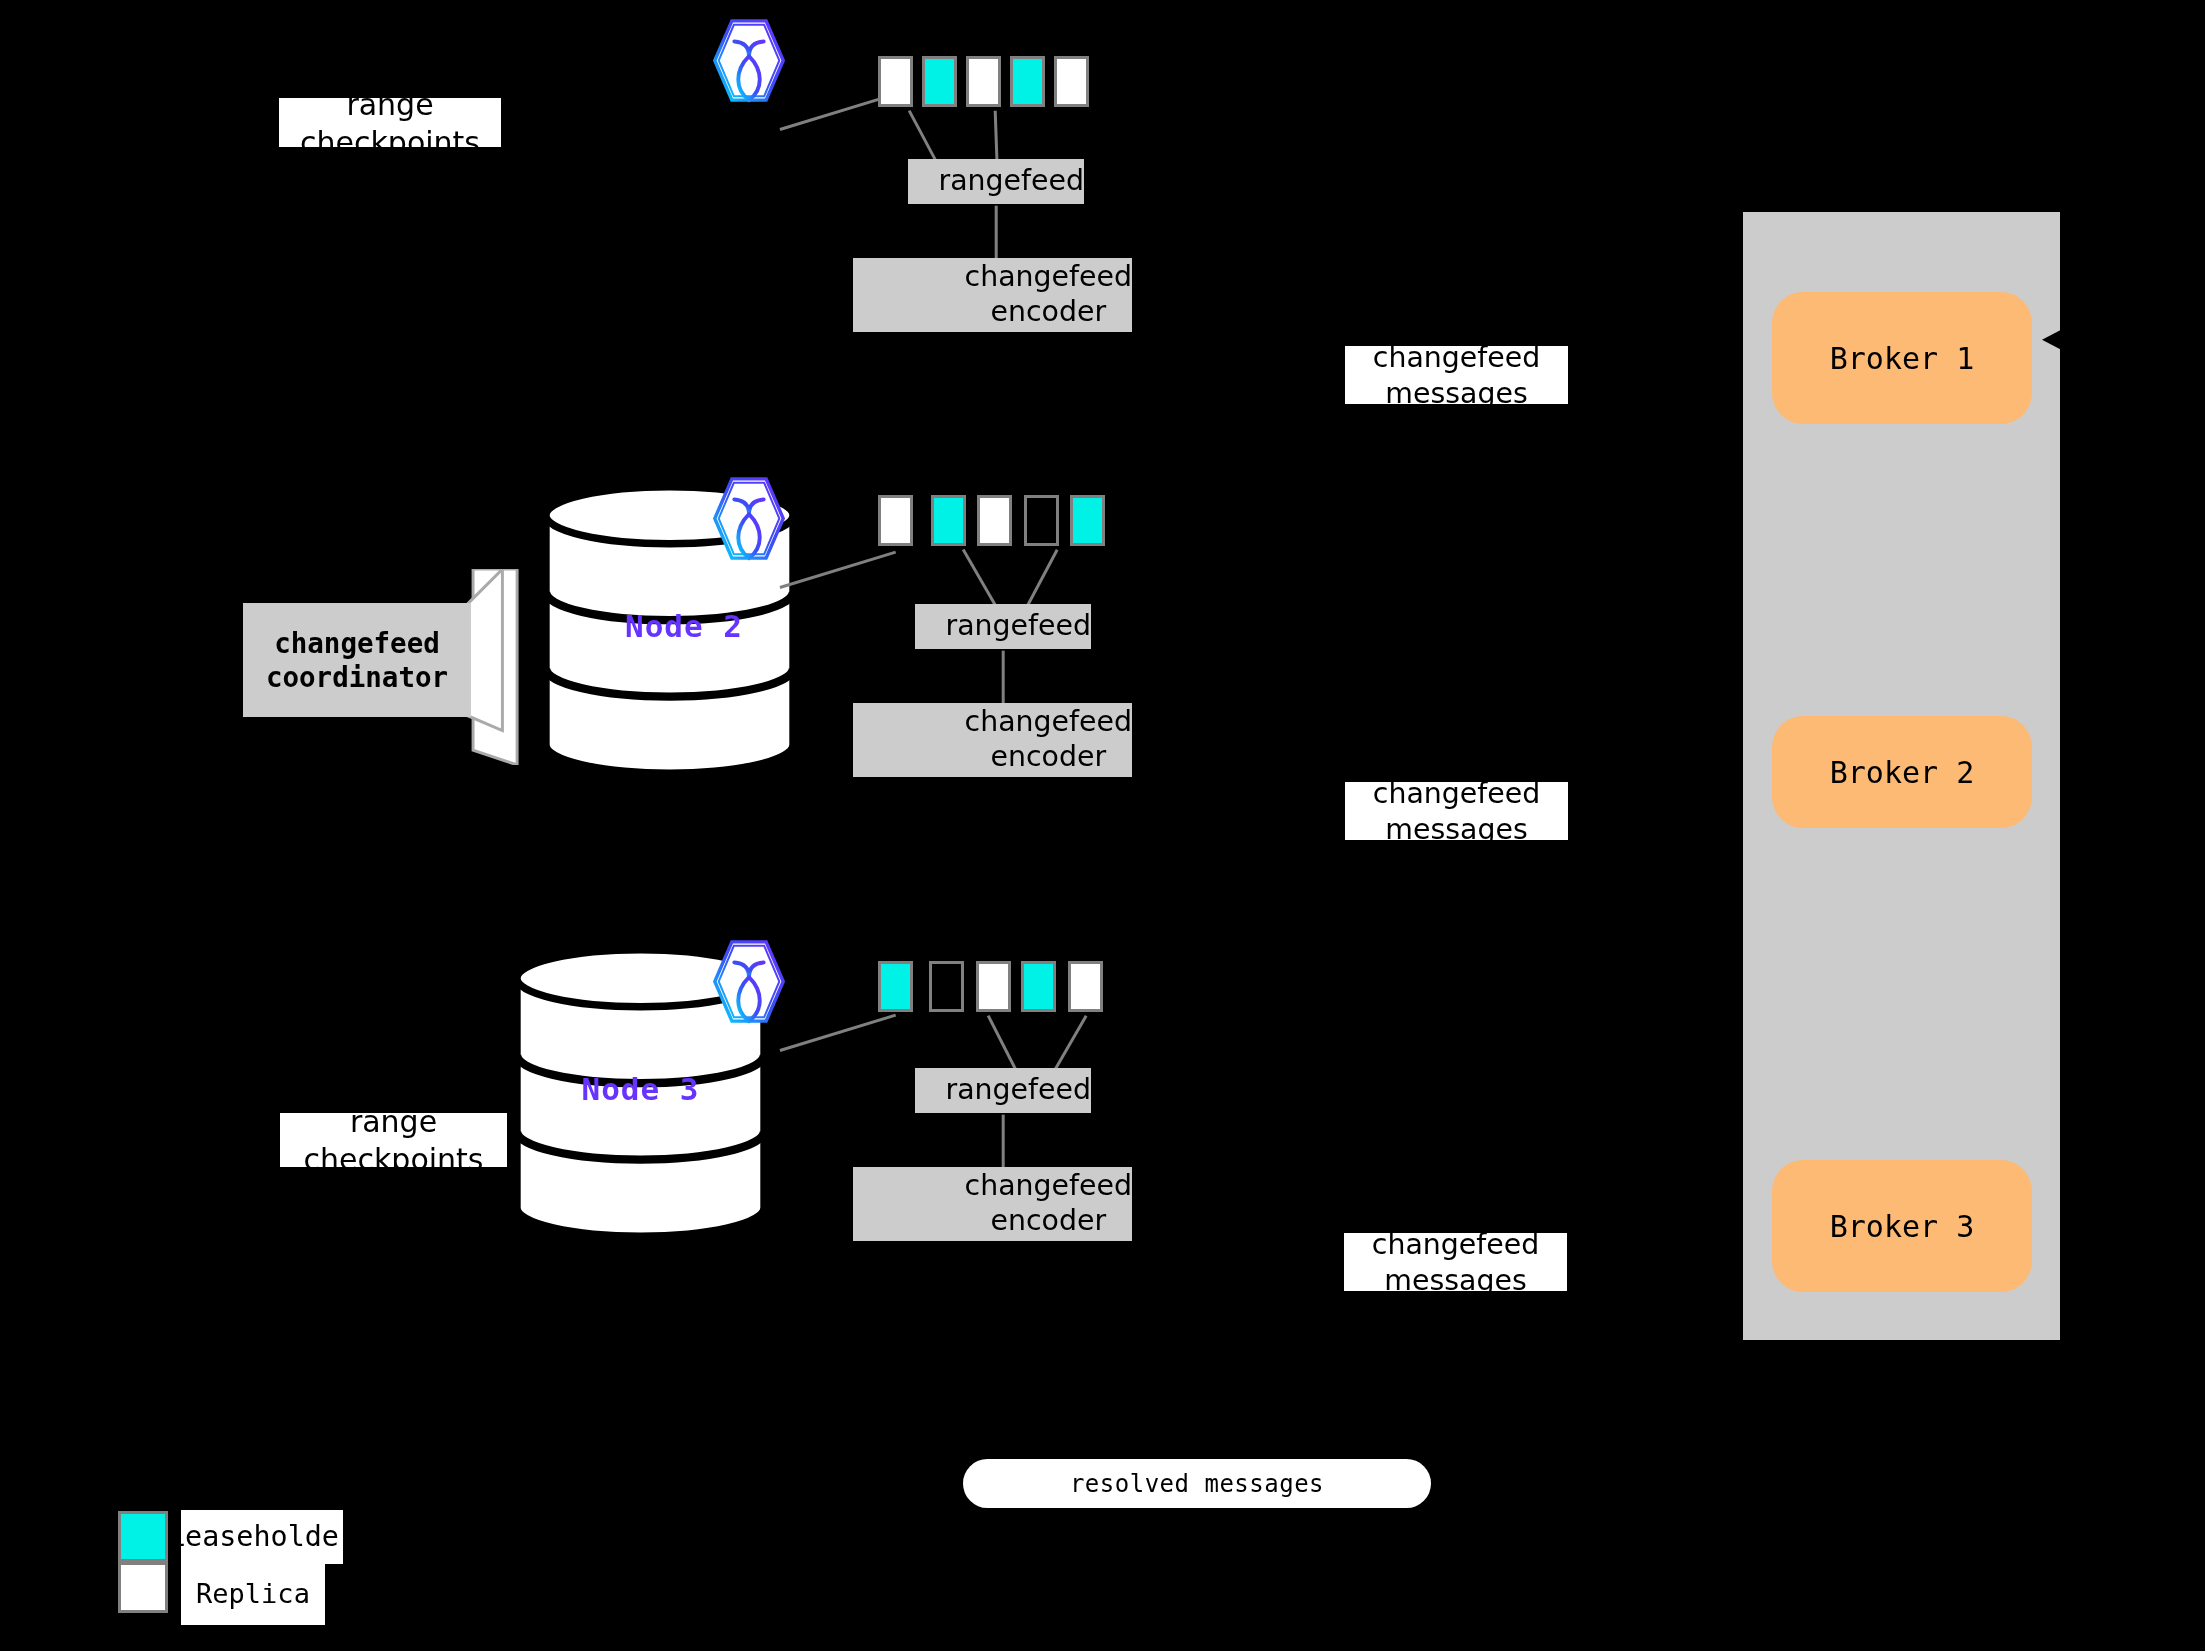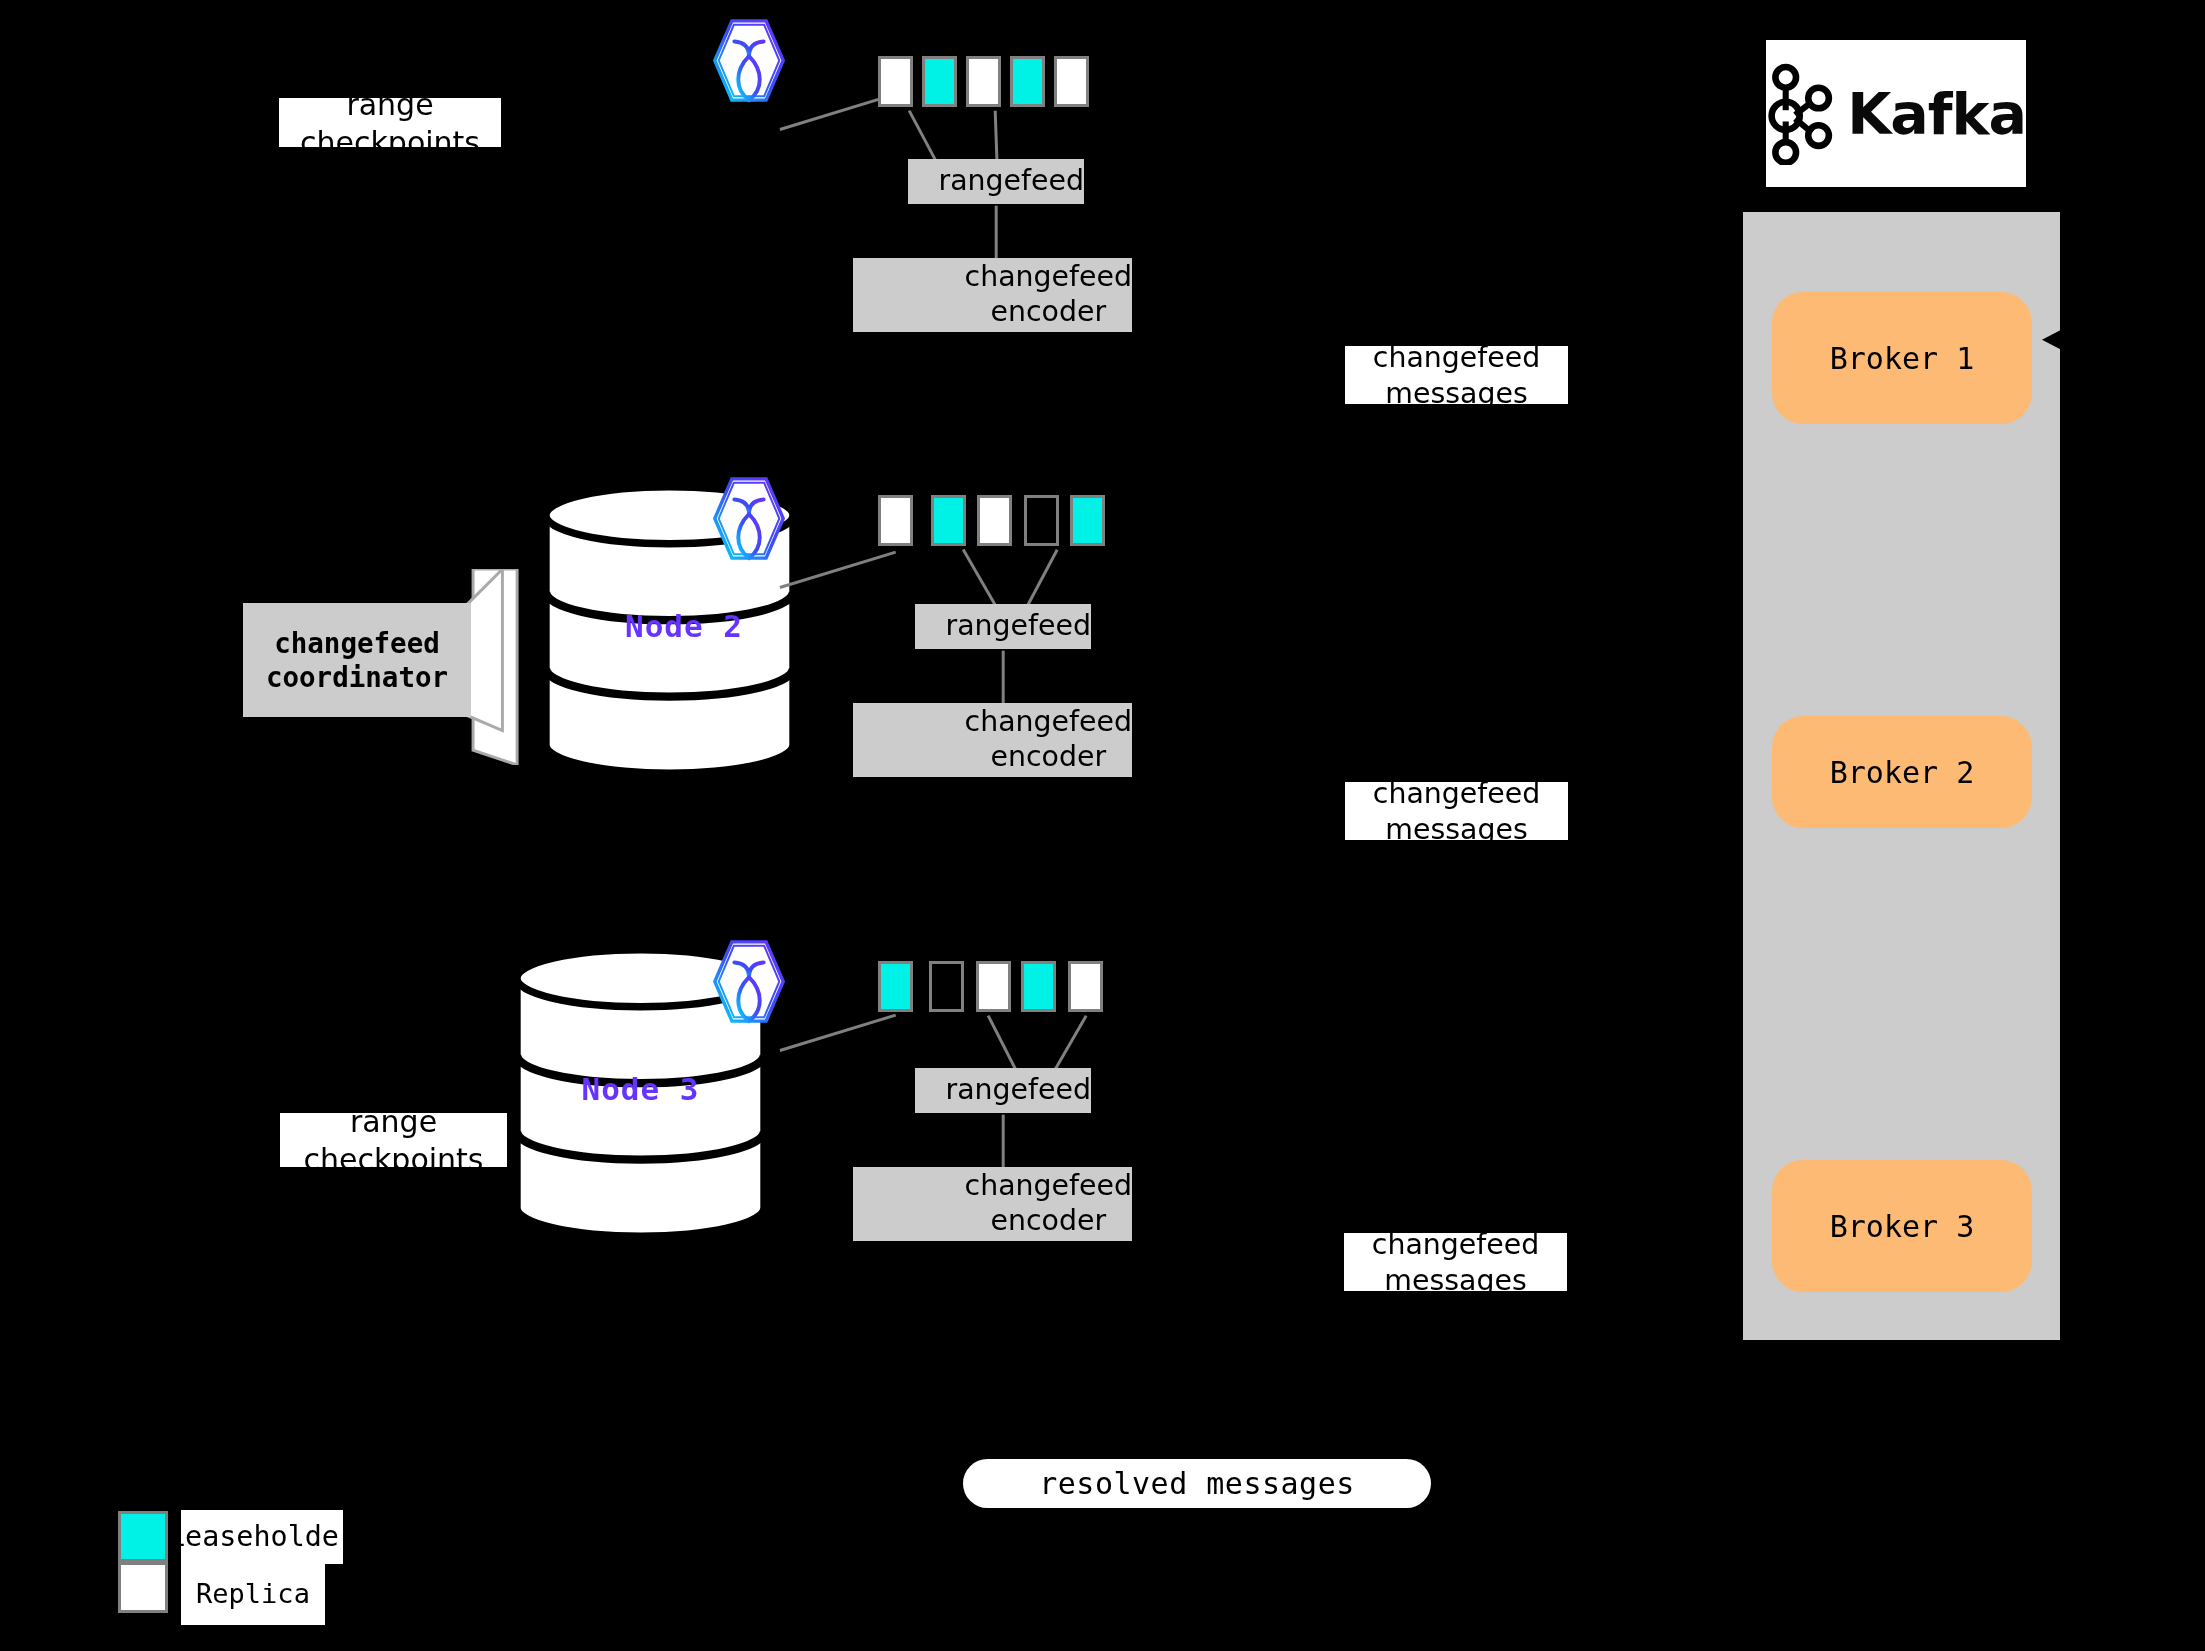--- a/index.html
+++ b/index.html
@@ -349,54 +349,38 @@
     </div>
   </div>
 
   <div class="abs wbox" style="left:1344px;top:1233px;width:223px;height:58px;font-size:28.4px;padding-top:2px;">
     <div>
       <div>changefeed</div>
       <div>messages</div>
     </div>
   </div>
 
-  <div class="kafka-logo" style="left:1766px;top:40px;width:260px;height:147px;">
-    <svg width="74" height="103" viewBox="0 0 150 210">
-      <g fill="none" stroke="#000000" stroke-width="13">
-        <line x1="42" y1="48" x2="42" y2="98"></line>
-        <line x1="42" y1="122" x2="42" y2="172"></line>
-        <line x1="62" y1="108" x2="98" y2="80"></line>
-        <line x1="62" y1="116" x2="98" y2="146"></line>
-      </g>
-      <circle cx="42" cy="28" r="22" fill="none" stroke="#000000" stroke-width="14"></circle>
-      <circle cx="42" cy="110" r="30" fill="none" stroke="#000000" stroke-width="14"></circle>
-      <circle cx="42" cy="188" r="22" fill="none" stroke="#000000" stroke-width="14"></circle>
-      <circle cx="112" cy="72" r="22" fill="none" stroke="#000000" stroke-width="14"></circle>
-      <circle cx="112" cy="152" r="22" fill="none" stroke="#000000" stroke-width="14"></circle>
-    </svg>
-    <span class="kafka-word" style="font-size:57px;">Kafka</span>
-  </div>
 
   <div class="broker-panel" style="left:1743px;top:212px;width:317px;height:1128px;">
     <div class="broker" style="left:29px;top:80px;width:260px;height:132px;font-size:30px;">
       <span>Broker 1</span>
     </div>
     <div class="broker" style="left:29px;top:504px;width:260px;height:112px;font-size:30px;">
       <span>Broker 2</span>
     </div>
     <div class="broker" style="left:29px;top:948px;width:260px;height:132px;font-size:30px;">
       <span>Broker 3</span>
     </div>
   </div>
 
   <svg class="abs" style="left:2042px;top:328px;width:24.5px;height:23.5px;" viewBox="0 0 50 48" width="24.5" height="23.5">
     <polygon points="0,24 46,0 46,48" fill="#000000"></polygon>
   </svg>
 
-  <div class="pill" style="left:963px;top:1459px;width:468px;height:49px;font-size:30px;">
+  <div class="pill" style="left:963px;top:1459px;width:468px;height:49px;font-size:24px;">
     <span>resolved messages</span>
   </div>
 
   <div class="abs" style="left:118px;top:1511px;width:304px;height:113px;">
     <div class="legend-swatch" style="left:0px;top:0px;width:50px;height:51px;background:#00f2e6;"></div>
     <div class="legend-swatch" style="left:0px;top:51px;width:50px;height:51px;background:#ffffff;"></div>
 
     <div class="legend-label" style="left:63px;top:-1.5px;width:162px;height:54px;font-size:28.4px;">
       <span>Leaseholder</span>
     </div>

